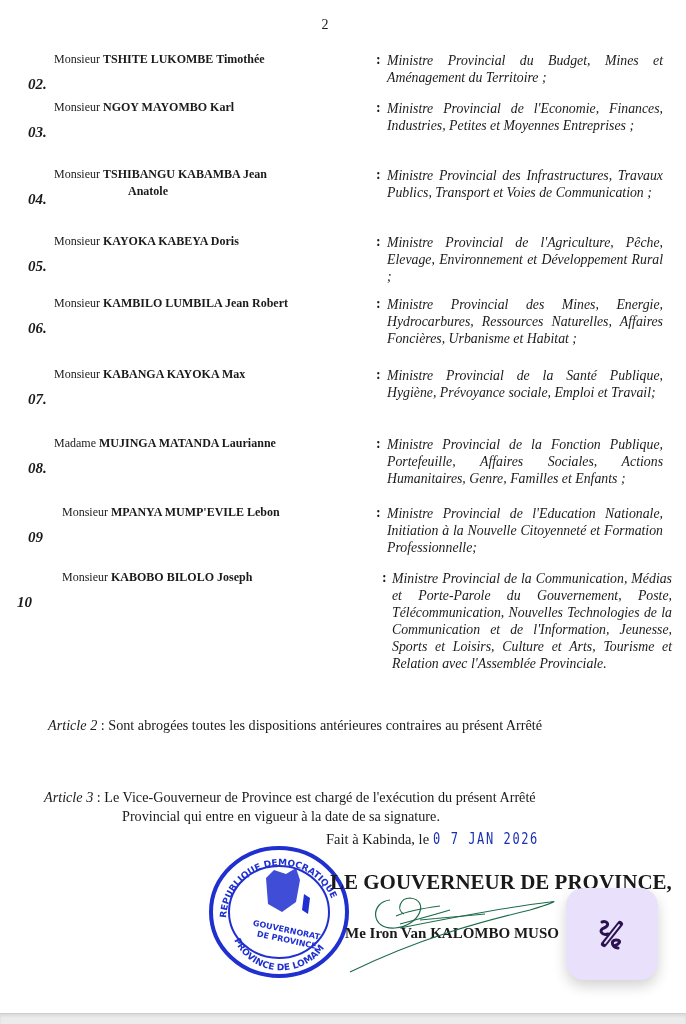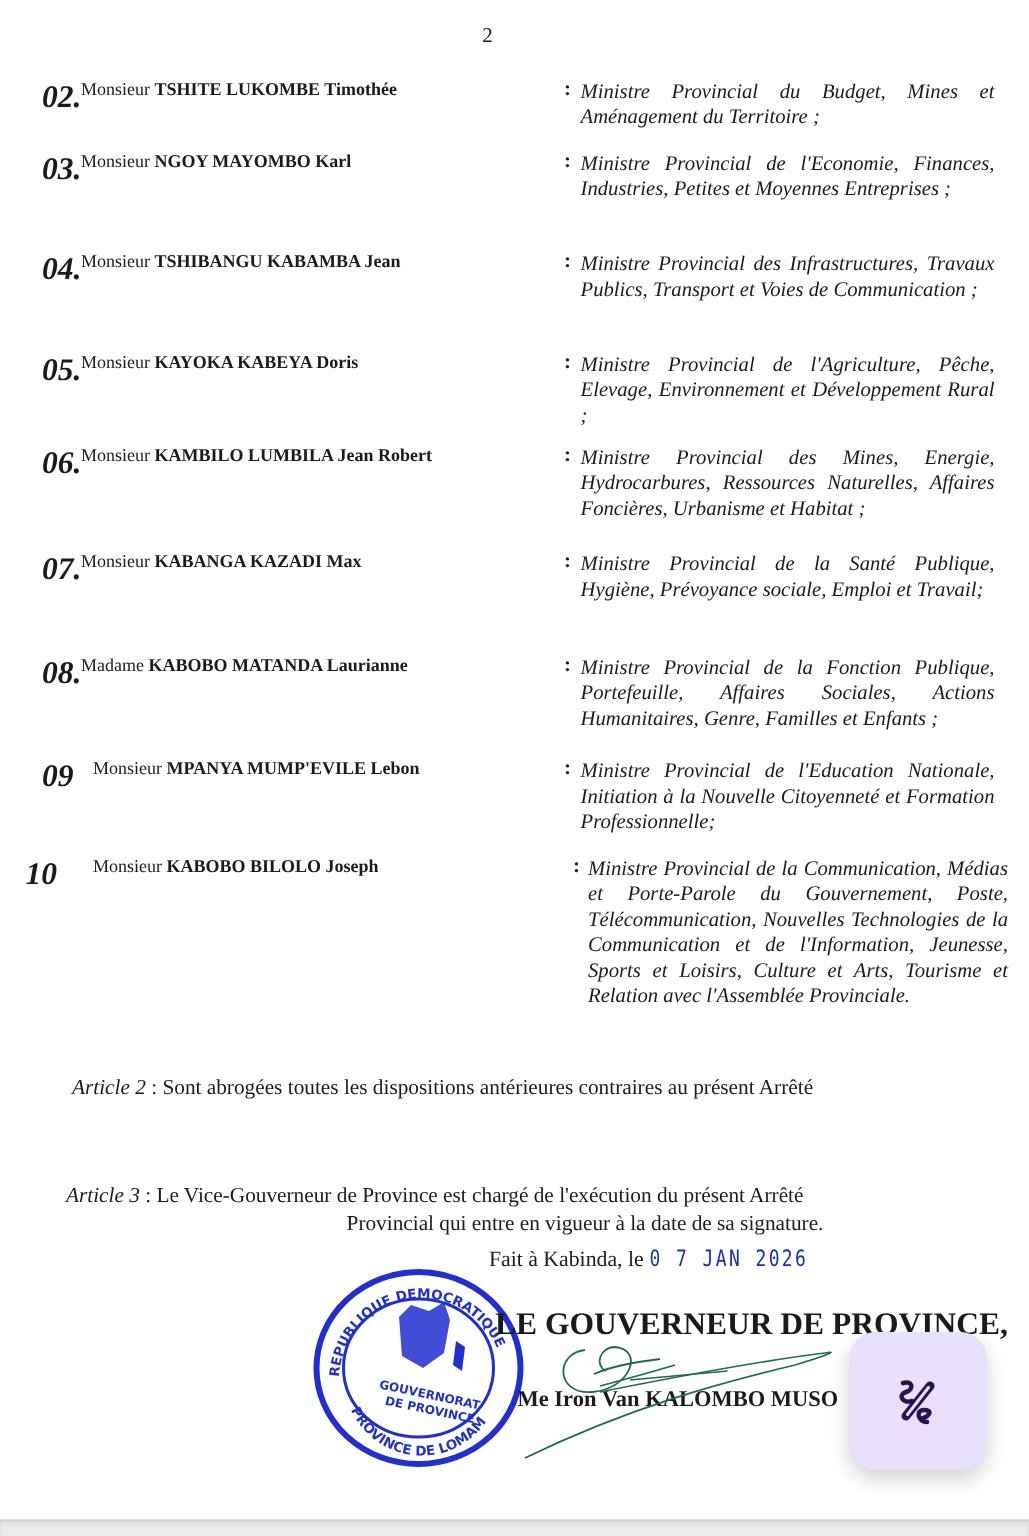--- a/index.html
+++ b/index.html
@@ -13,21 +13,22 @@
     position: absolute; left: 0; top: 0; width: 686px; height: 1016px;
     background: #ffffff;
   }
   .page-number {
     position: absolute; top: 17px; left: 0; width: 650px; text-align: center;
     font-size: 14px;
   }
   .entry { position: absolute; left: 0; width: 686px; }
   .entry .num {
     position: absolute; left: 28px; font-style: italic; font-weight: bold;
-    font-size: 21px;
+    font-size: 15px;
+    margin-top: 24px;
   }
   .entry .person {
     position: absolute; left: 54px; font-size: 12px; white-space: nowrap;
   }
   .entry .person .surname { font-weight: bold; }
   .entry .person .line2 { display: block; padding-left: 74px; font-weight: bold; margin-top: 2px; }
   .entry .colon {
     position: absolute; left: 376px; font-weight: bold; font-size: 14px;
   }
   .entry .role {
@@ -81,49 +82,49 @@
 
   <div class="entry" style="top:100px">
     <span class="num">03.</span>
     <span class="person"><span>Monsieur</span> <span class="surname">NGOY MAYOMBO Karl</span></span>
     <span class="colon">:</span>
     <div class="role">Ministre Provincial de l'Economie, Finances, Industries, Petites et Moyennes Entreprises ;</div>
   </div>
 
   <div class="entry" style="top:167px">
     <span class="num">04.</span>
-    <span class="person"><span>Monsieur</span> <span class="surname">TSHIBANGU KABAMBA Jean</span></span>
+    <span class="person"><span>Monsieur</span> <span class="surname">TSHIBANGU KABAMBA Jean</span><span class="line2">Anatole</span></span>
     <span class="colon">:</span>
     <div class="role">Ministre Provincial des Infrastructures, Travaux Publics, Transport et Voies de Communication ;</div>
   </div>
 
   <div class="entry" style="top:234px">
     <span class="num">05.</span>
     <span class="person"><span>Monsieur</span> <span class="surname">KAYOKA  KABEYA Doris</span></span>
     <span class="colon">:</span>
     <div class="role">Ministre Provincial de l'Agriculture, Pêche, Elevage, Environnement et Développement Rural ;</div>
   </div>
 
   <div class="entry" style="top:296px">
     <span class="num">06.</span>
     <span class="person"><span>Monsieur</span> <span class="surname">KAMBILO  LUMBILA Jean Robert</span></span>
     <span class="colon">:</span>
     <div class="role">Ministre Provincial des Mines, Energie, Hydrocarbures, Ressources Naturelles, Affaires Foncières, Urbanisme et Habitat ;</div>
   </div>
 
   <div class="entry" style="top:367px">
     <span class="num">07.</span>
-    <span class="person"><span>Monsieur</span> <span class="surname">KABANGA KAZADI Max</span></span>
+    <span class="person"><span>Monsieur</span> <span class="surname">KABANGA KAYOKA Max</span></span>
     <span class="colon">:</span>
     <div class="role">Ministre Provincial de la Santé Publique, Hygiène, Prévoyance sociale, Emploi et Travail;</div>
   </div>
 
   <div class="entry" style="top:436px">
     <span class="num">08.</span>
-    <span class="person"><span>Madame</span> <span class="surname">KABOBO  MATANDA Laurianne</span></span>
+    <span class="person"><span>Madame</span> <span class="surname">MUJINGA  MATANDA Laurianne</span></span>
     <span class="colon">:</span>
     <div class="role">Ministre Provincial de la Fonction Publique, Portefeuille, Affaires Sociales, Actions Humanitaires, Genre, Familles et Enfants ;</div>
   </div>
 
   <div class="entry" style="top:505px">
     <span class="num">09</span>
     <span class="person" style="left:62px"><span>Monsieur</span> <span class="surname">MPANYA  MUMP'EVILE Lebon</span></span>
     <span class="colon">:</span>
     <div class="role">Ministre Provincial de l'Education Nationale, Initiation à la Nouvelle Citoyenneté et Formation Professionnelle;</div>
   </div>
@@ -136,21 +137,21 @@
   </div>
 
   <div class="article" style="top:716px">
     <span class="label">Article 2</span>
     <span>: Sont abrogées toutes les dispositions antérieures contraires au présent Arrêté</span>
   </div>
 
   <div class="article" style="top:788px;left:44px;width:614px;text-align:justify">
     <span class="label">Article 3</span>
     <span>: Le Vice-Gouverneur de Province est chargé de l'exécution du présent Arrêté</span>
-    <span class="cont" style="padding-left:78px;text-align:center">Provincial qui entre en vigueur à la date de sa signature.</span>
+    <span class="cont" style="padding-left:78px;text-align:left">Provincial qui entre en vigueur à la date de sa signature.</span>
   </div>
 
   <div class="fait">
     <span>Fait à Kabinda, le</span>
     <span class="date">0 7 JAN 2026</span>
   </div>
 
   <svg class="stamp" viewBox="0 0 150 140">
     <defs>
       <path id="arcTop" d="M 22 78 A 55 55 0 0 1 128 60"></path>

